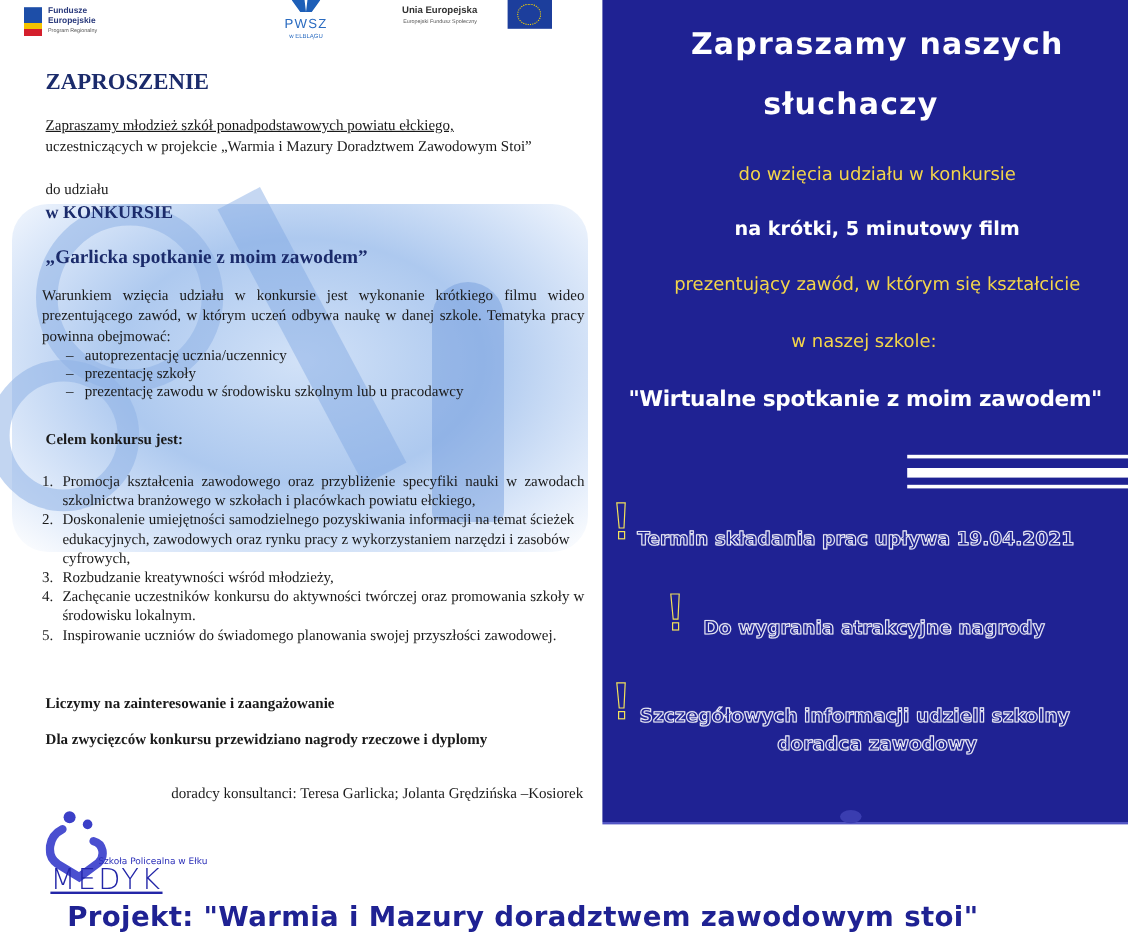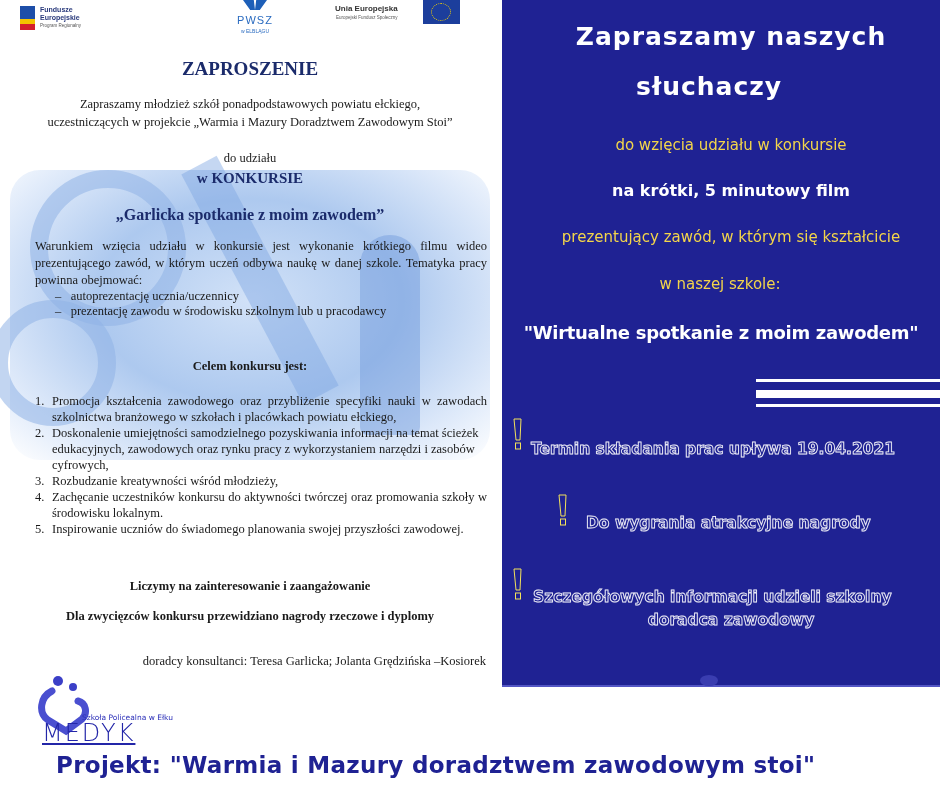--- a/index.html
+++ b/index.html
@@ -6,21 +6,21 @@
   body{width:940px;height:788px;background:#ffffff;position:relative;overflow:hidden;font-family:"Liberation Sans",sans-serif;}
   .abs{position:absolute;}
   
   #doc{left:0;top:0;width:500px;height:690px;background:#ffffff;overflow:hidden;}
   #doc-bg{left:10px;top:170px;width:480px;height:290px;
     background:radial-gradient(ellipse at 50% 45%, #cfe0f7 0%, #a9c6ee 45%, #dfeafa 80%, rgba(255,255,255,0) 100%);
     border-radius:30px;opacity:0.95;}
   .reel{border-radius:50%;border:18px solid #8fb2e6;opacity:0.55;}
   .strip{background:#7ea6e2;opacity:0.45;transform:rotate(62deg);}
   .serif{font-family:"Liberation Serif","DejaVu Serif",serif;color:#1a1a1a;}
-  .ctr{text-align:center;}
+  .ctr{text-align:left;margin-left:38px;}
   .navy{color:#1b2b6b;}
   
   .logo-fe{left:20px;top:6px;width:95px;height:28px;}
   .fe-flag{left:0;top:0;width:15px;height:24px;background:linear-gradient(180deg,#1d4ea8 0%,#1d4ea8 55%,#f3c300 55%,#f3c300 75%,#d41f2c 75%);}
   .fe-text{left:20px;top:0;font-size:7px;line-height:8px;color:#2a3a7c;font-weight:bold;}
   .fe-sub{left:20px;top:17px;font-size:4.5px;color:#555;}
   .pwsz{left:225px;top:0;width:60px;height:38px;text-align:center;}
   .pwsz-mark{left:18px;top:0;width:24px;height:10px;background:#1d5fb8;clip-path:polygon(0 0,45% 0,50% 100%,55% 0,100% 0,70% 100%,30% 100%);}
   .pwsz-t{left:0;top:14px;width:60px;font-size:11px;color:#2a6bc0;letter-spacing:1px;}
   .pwsz-s{left:0;top:28px;width:60px;font-size:5px;color:#2a6bc0;}
@@ -67,29 +67,30 @@
     <div class="abs pwsz-s">w ELBLĄGU</div>
   </div>
 
   <div class="abs ue-t">Unia Europejska</div>
   <div class="abs ue-s">Europejski Fundusz Społeczny</div>
   <div class="abs ue-flag">
       <span></span>
     </div>
 
   <div class="abs serif ctr navy" style="left:0;top:58px;width:500px;font-size:19px;font-weight:bold;">ZAPROSZENIE</div>
-  <div class="abs serif ctr" style="left:0;top:97px;width:500px;font-size:12.5px;">Zapraszamy młodzież szkół ponadpodstawowych powiatu ełckiego,</div>
+  <div class="abs serif ctr" style="left:0;top:97px;width:500px;font-size:12.5px;text-decoration:underline;">Zapraszamy młodzież szkół ponadpodstawowych powiatu ełckiego,</div>
   <div class="abs serif ctr" style="left:0;top:115px;width:500px;font-size:12.5px;">uczestniczących w projekcie „Warmia i Mazury Doradztwem Zawodowym Stoi”</div>
   <div class="abs serif ctr" style="left:0;top:151px;width:500px;font-size:12.5px;">do  udziału</div>
   <div class="abs serif ctr navy" style="left:0;top:170px;width:500px;font-size:15px;font-weight:bold;">w KONKURSIE</div>
   <div class="abs serif ctr navy" style="left:0;top:206px;width:500px;font-size:16px;font-weight:bold;">„Garlicka spotkanie z moim zawodem”</div>
 
   <div class="abs serif" style="left:35px;top:238px;width:452px;font-size:12.5px;line-height:17px;text-align:justify;">Warunkiem wzięcia udziału w konkursie jest wykonanie krótkiego filmu wideo prezentującego zawód, w którym uczeń odbywa naukę w danej szkole. Tematyka pracy powinna obejmować:</div>
   <div class="abs serif" style="left:55px;top:289px;width:400px;font-size:12.5px;line-height:15px;">
     <div>–&nbsp;&nbsp;&nbsp;<span>autoprezentację ucznia/uczennicy</span></div>
+    <div>–&nbsp;&nbsp;&nbsp;<span>prezentację szkoły</span></div>
     <div>–&nbsp;&nbsp;&nbsp;<span>prezentację zawodu w środowisku szkolnym lub u pracodawcy</span></div>
   </div>
 
   <div class="abs serif ctr" style="left:0;top:359px;width:500px;font-size:12.5px;font-weight:bold;">Celem konkursu jest:</div>
   <div class="abs serif" style="left:35px;top:393px;width:452px;font-size:12.5px;line-height:16px;">
     <div style="display:flex;text-align:justify;">
         <span style="width:17px;flex:none;">1.</span>
         <span>Promocja kształcenia zawodowego oraz przybliżenie specyfiki nauki w zawodach szkolnictwa branżowego w szkołach i placówkach powiatu ełckiego,</span>
       </div>
     <div style="display:flex;">

